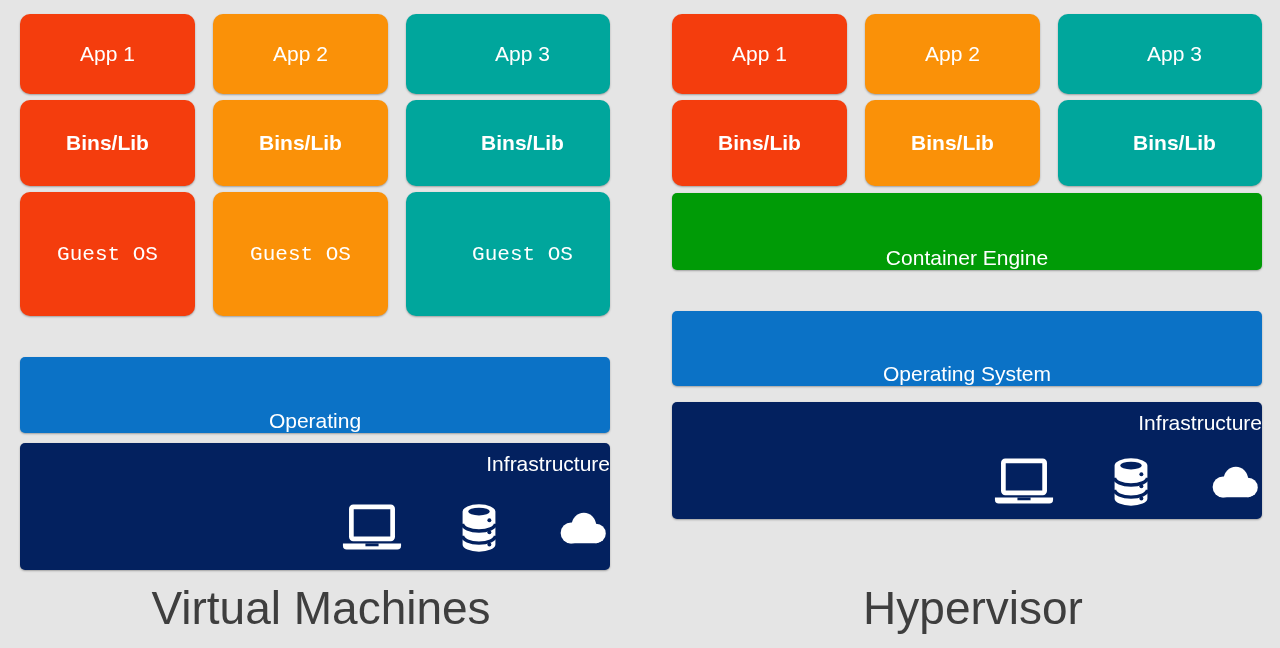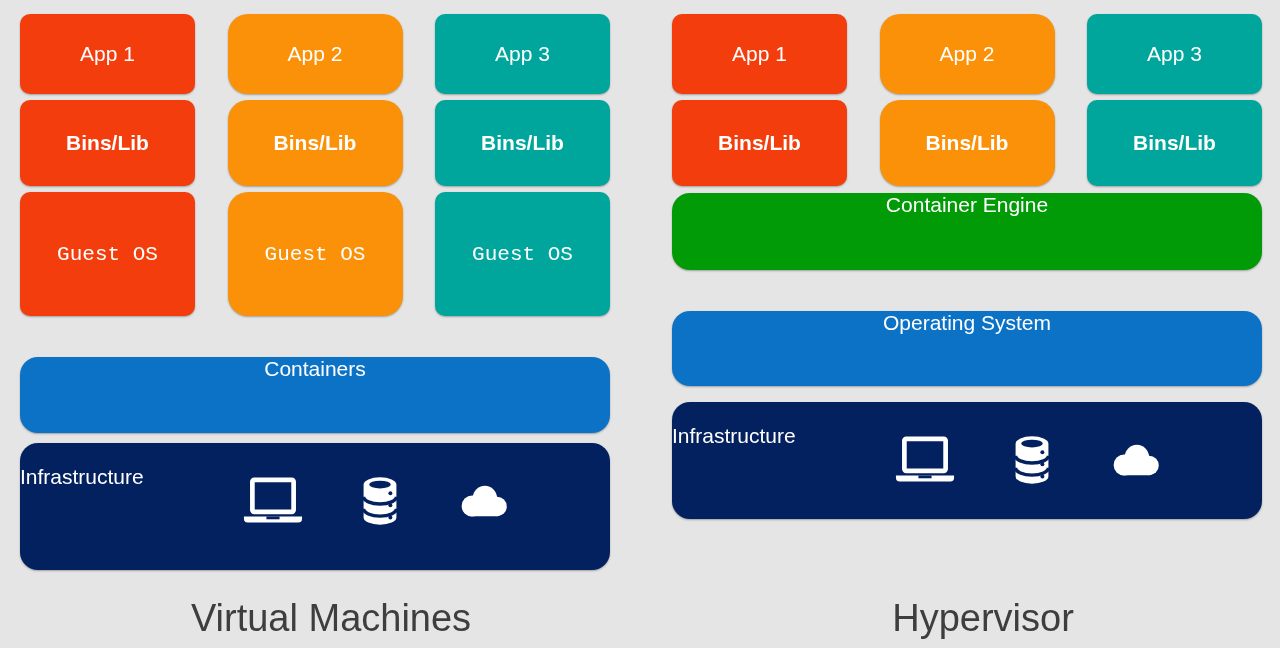--- a/index.html
+++ b/index.html
@@ -39,70 +39,70 @@
   .row.apps   { margin-bottom: 6px; }
   .row.apps .box   { height: 80px; }
   .row.bins .box   { height: 86px; font-weight: bold; }
   .panel.left  .row.bins  { margin-bottom: 6px; }
   .panel.right .row.bins  { margin-bottom: 7px; }
   .row.guests { margin-bottom: 12px; font-family: Liberation Mono, monospace; }
   .row.guests .box { height: 124px; }
 
   .bar {
     width: 100%;
-    border-radius: 18px;
-    display: flex;
-    align-items: flex-start;
+    border-radius: 5px;
+    display: flex;
+    align-items: flex-end;
     justify-content: center;
     color: #ffffff;
     font-size: 21px;
     box-shadow: 0 1px 2px rgba(0,0,0,0.30);
     box-sizing: border-box;
   }
   .bar.hypervisor { height: 76px; margin-bottom: 10px; }
   .bar.engine     { height: 77px; margin-bottom: 15px; }
   .bar.os         { height: 75px; margin-bottom: 16px; }
 
   .bar.infra {
-    flex-direction: row;
+    flex-direction: column;
     justify-content: flex-start;
-    padding-top: 22px;
+    padding-top: 9px;
   }
   .panel.left  .bar.infra { height: 127px; }
   .panel.right .bar.infra { height: 117px; }
 
   .infra-label { font-size: 21px; color: #ffffff; }
   .icons {
     display: flex;
     align-items: center;
     justify-content: center;
     gap: 58px;
     margin-top: 9px;
     flex: 1;
   }
   .icons svg { display: block; }
 
   .c-red    { background: var(--red); }
-  .c-orange { background: var(--orange); border-radius: 20px; }
-  .c-teal   { background: var(--teal); }
+  .c-orange { background: var(--orange); }
+  .c-teal   { background: var(--teal); padding-left: 29px; }
   .c-green  { background: var(--green); }
   .c-blue   { background: var(--blue); margin-top: 41px; }
   .c-navy   { background: var(--navy); }
 
   .bg-fill   { fill: var(--navy); }
   .bg-stroke { stroke: var(--navy); }
 
   .title {
     position: absolute;
     top: 562px;
     left: 0;
     width: 100%;
-    margin: 16px;
+    margin: 6px;
     text-align: center;
-    font-size: 38px;
+    font-size: 46px;
     font-weight: 400;
     line-height: 52px;
     color: var(--title_text);
   }
 </style>
 </head>
 <body>
 
 <div class="canvas">
 
@@ -134,21 +134,21 @@
           <span>Guest OS</span>
         </div>
       <div class="box c-orange">
           <span>Guest OS</span>
         </div>
       <div class="box c-teal">
           <span>Guest OS</span>
         </div>
     </div>
     <div class="bar hypervisor c-blue">
-      <span>Containers</span>
+      <span>Operating</span>
     </div>
     <div class="bar infra c-navy">
       <div class="infra-label">Infrastructure</div>
       <div class="icons">
         <svg width="60" height="48" viewBox="0 0 64 50">
           <rect x="10" y="2.5" width="44" height="34" rx="2" fill="none" stroke="#ffffff" stroke-width="5"></rect>
           <path d="M1 41.5 h62 v2.5 a4 4 0 0 1 -4 4 H5 a4 4 0 0 1 -4 -4 z" fill="#ffffff"></path>
           <rect x="25" y="41.5" width="14" height="3" class="bg-fill"></rect>
         </svg>
         <svg width="38" height="54" viewBox="0 0 44 58">

